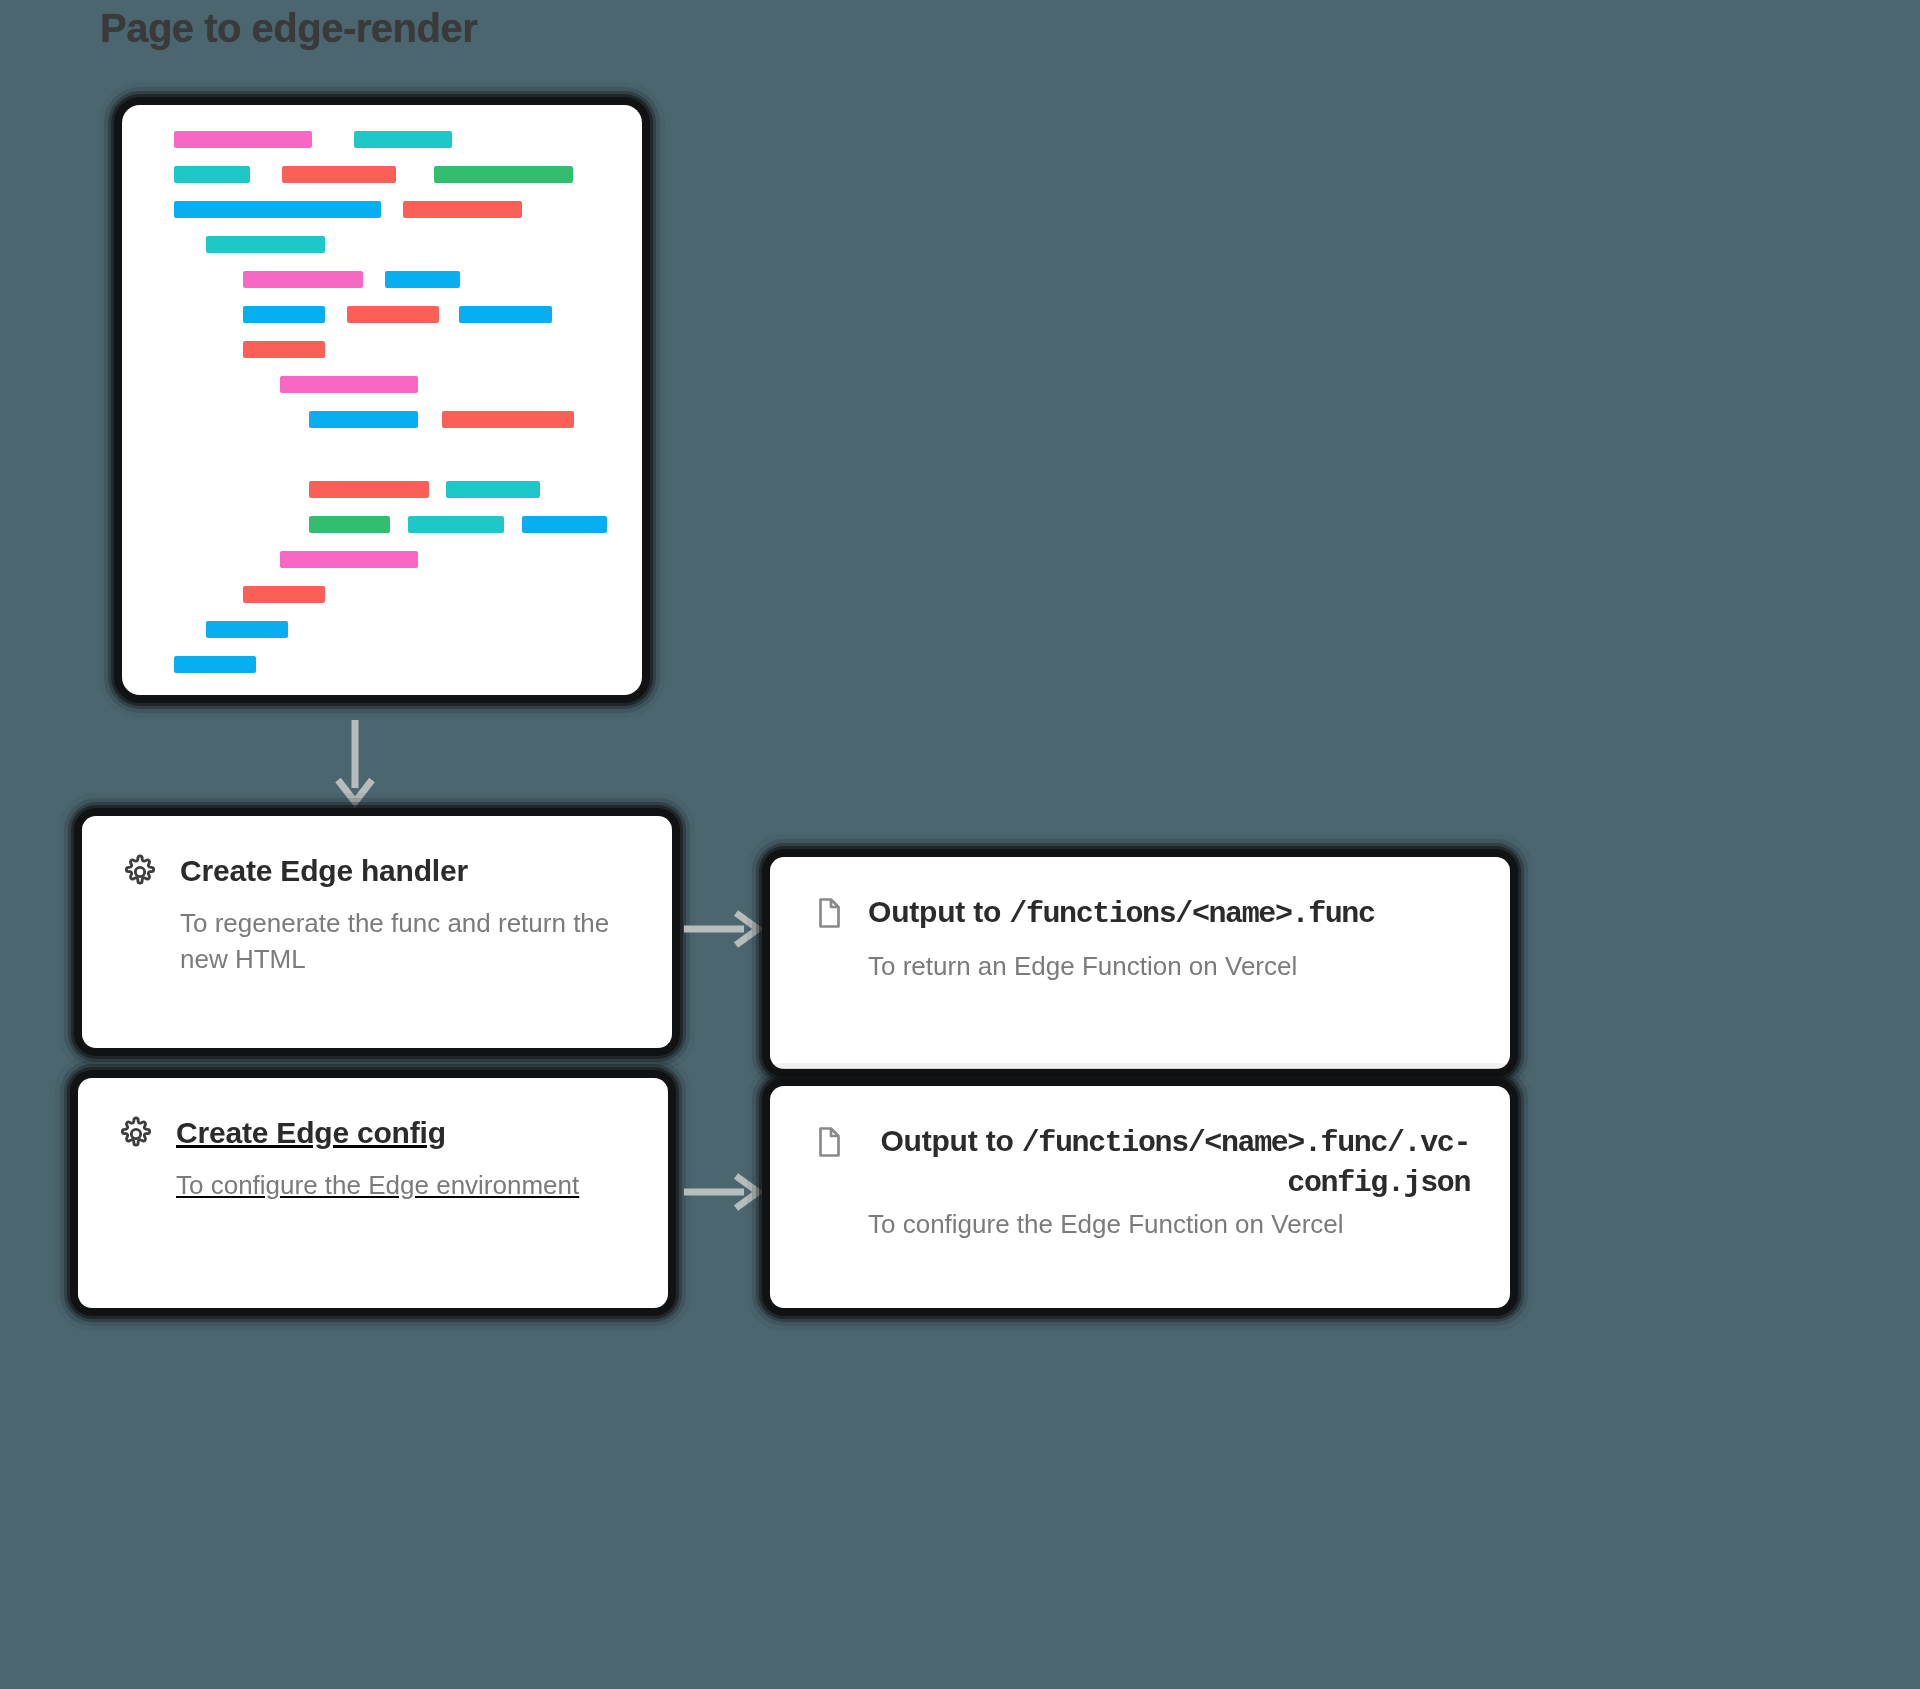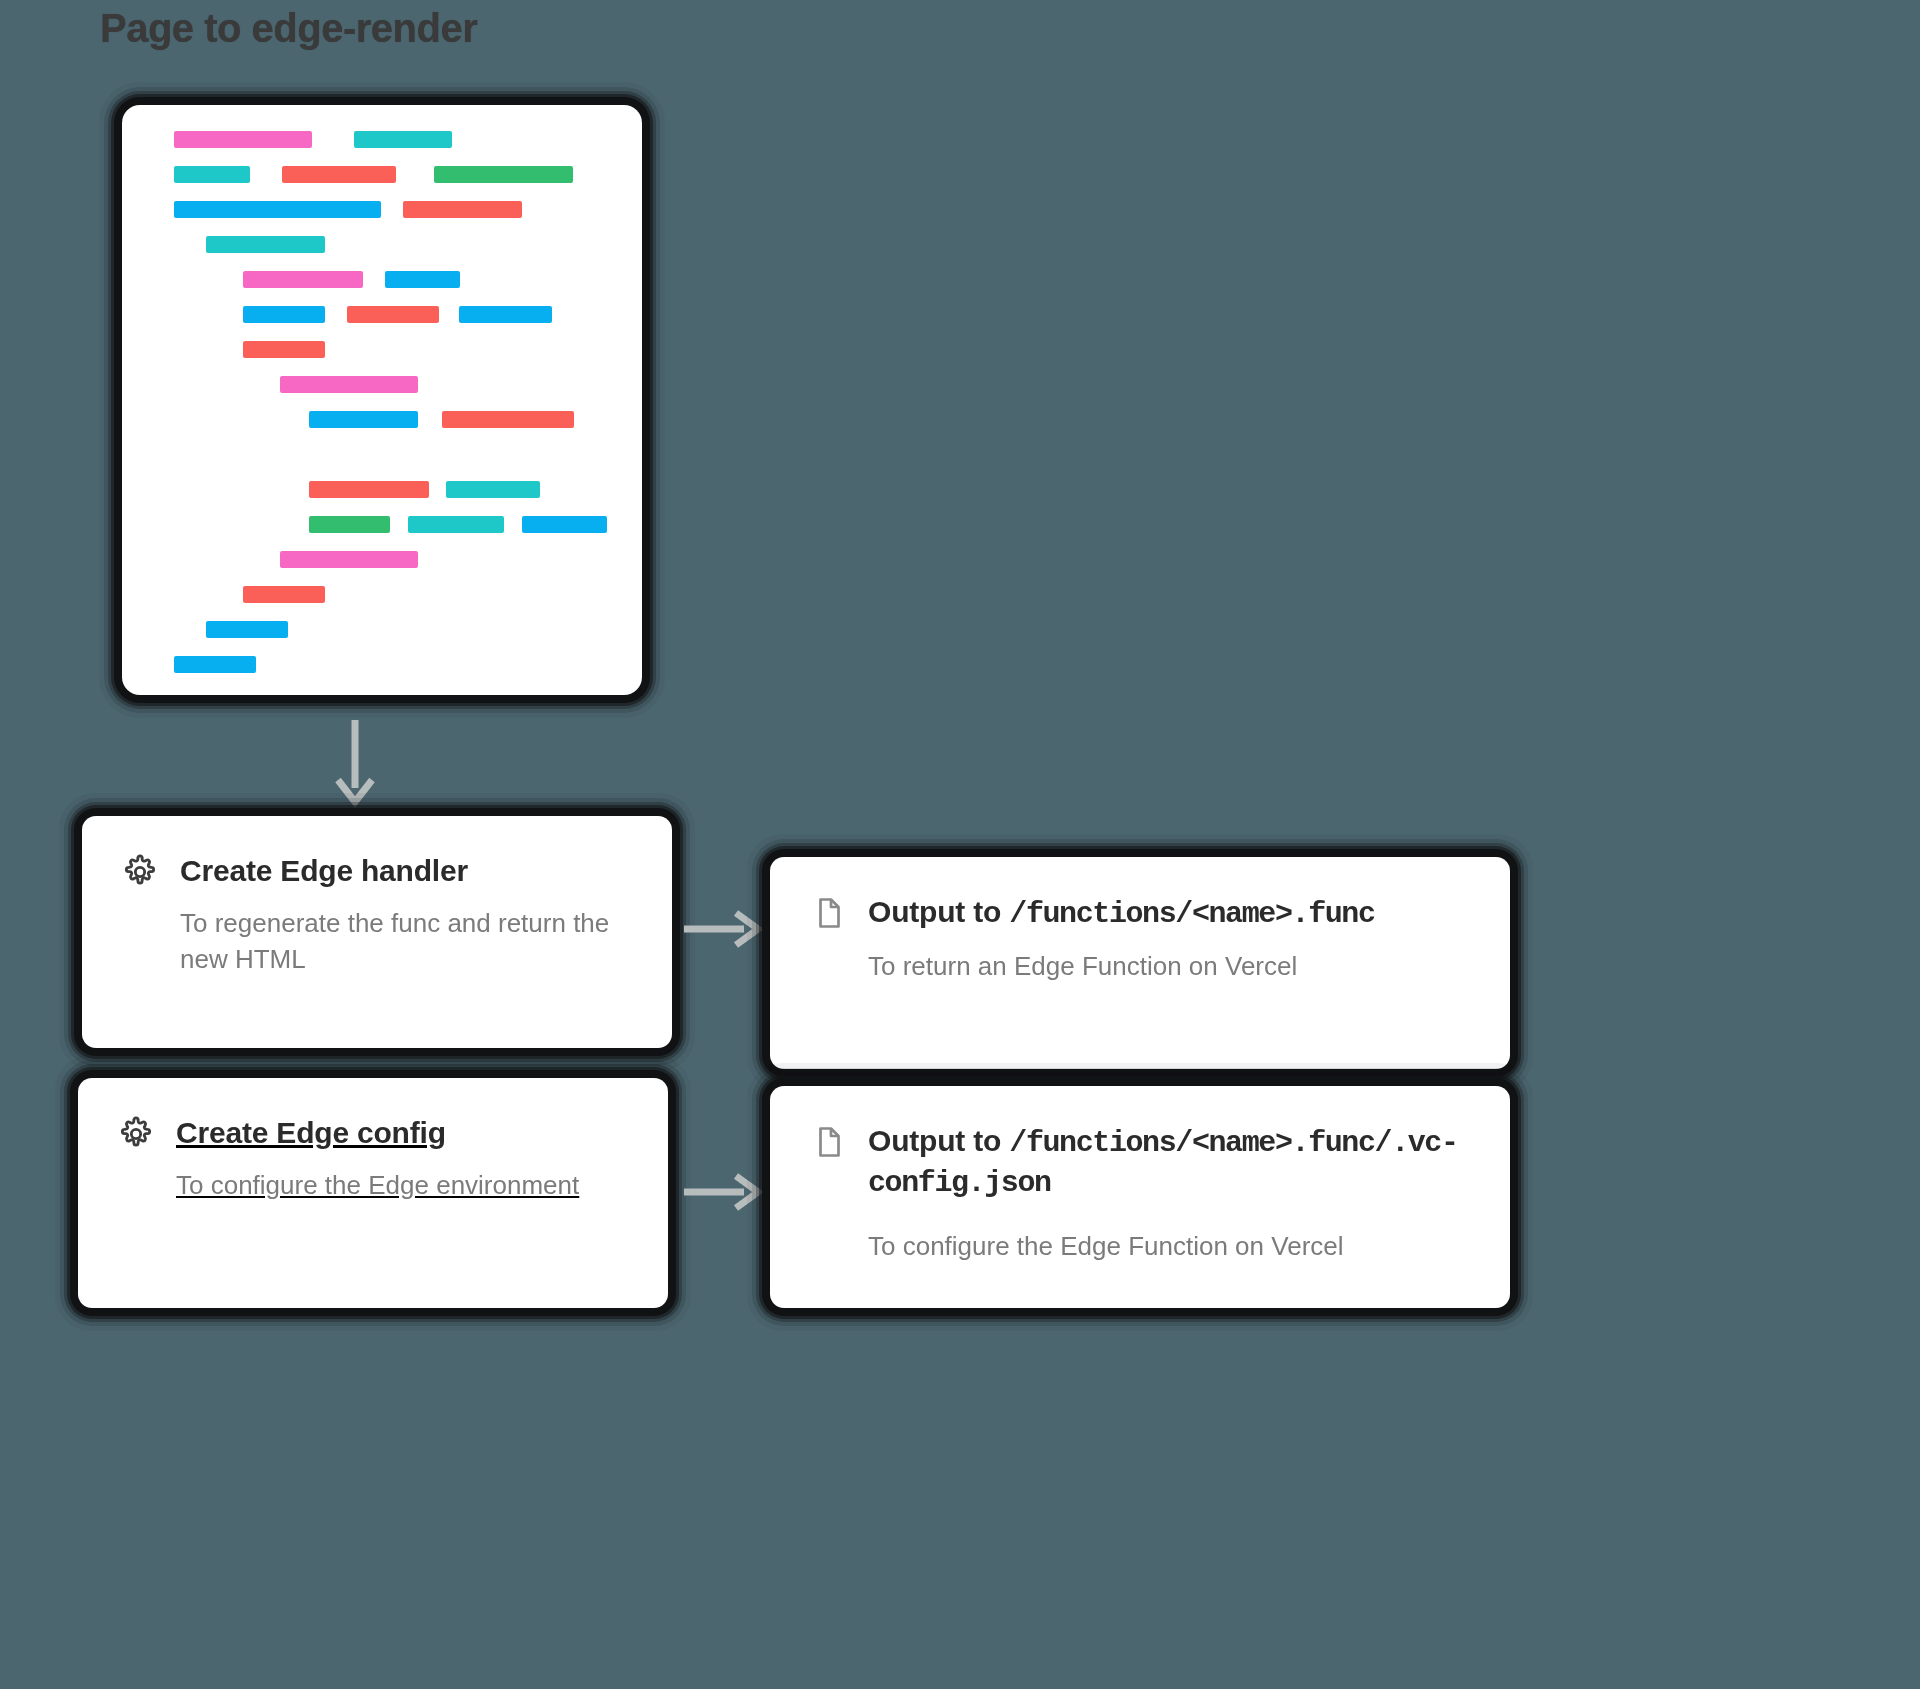--- a/index.html
+++ b/index.html
@@ -66,20 +66,21 @@
   }
   #card-edge-handler { left: 82px;  top: 816px;  width: 590px; height: 232px; }
   #card-edge-config  { left: 78px;  top: 1078px; width: 590px; height: 230px; text-decoration: underline; }
   #card-output-func  { left: 770px; top: 857px;  width: 740px; height: 212px; }
   #card-output-cfg   { left: 770px; top: 1086px; width: 740px; height: 222px; }
 
   .card-head {
     display: flex;
     align-items: flex-start;
     gap: 22px;
+    text-align: right;
   }
   .card-icon {
     flex: 0 0 auto;
     width: 36px;
     height: 36px;
     margin-top: 2px;
   }
   .card-icon svg { display: block; width: 36px; height: 36px; }
 
   .card-title {
@@ -97,21 +98,21 @@
   .card-sub {
     margin-top: 16px;
     margin-left: 58px;
     font-size: 26px;
     line-height: 1.36;
     color: #7b7b7b;
     max-width: 430px;
   }
   #card-output-func .card-sub,
   #card-output-cfg  .card-sub { max-width: 660px; }
-  #card-output-cfg  .card-sub { margin-top: 26px; }
+  #card-output-cfg  .card-sub { margin-top: 4px; }
 
   
   .arrow { position: absolute; }
   #arrow-down  { left: 332px; top: 718px;  width: 46px;  height: 90px; }
   #arrow-right-1 { left: 682px; top: 905px;  width: 80px;  height: 48px; }
   #arrow-right-2 { left: 682px; top: 1168px; width: 80px;  height: 48px; }
   .arrow svg { display: block; width: 100%; height: 100%; }
 </style>
 </head>
 <body>

